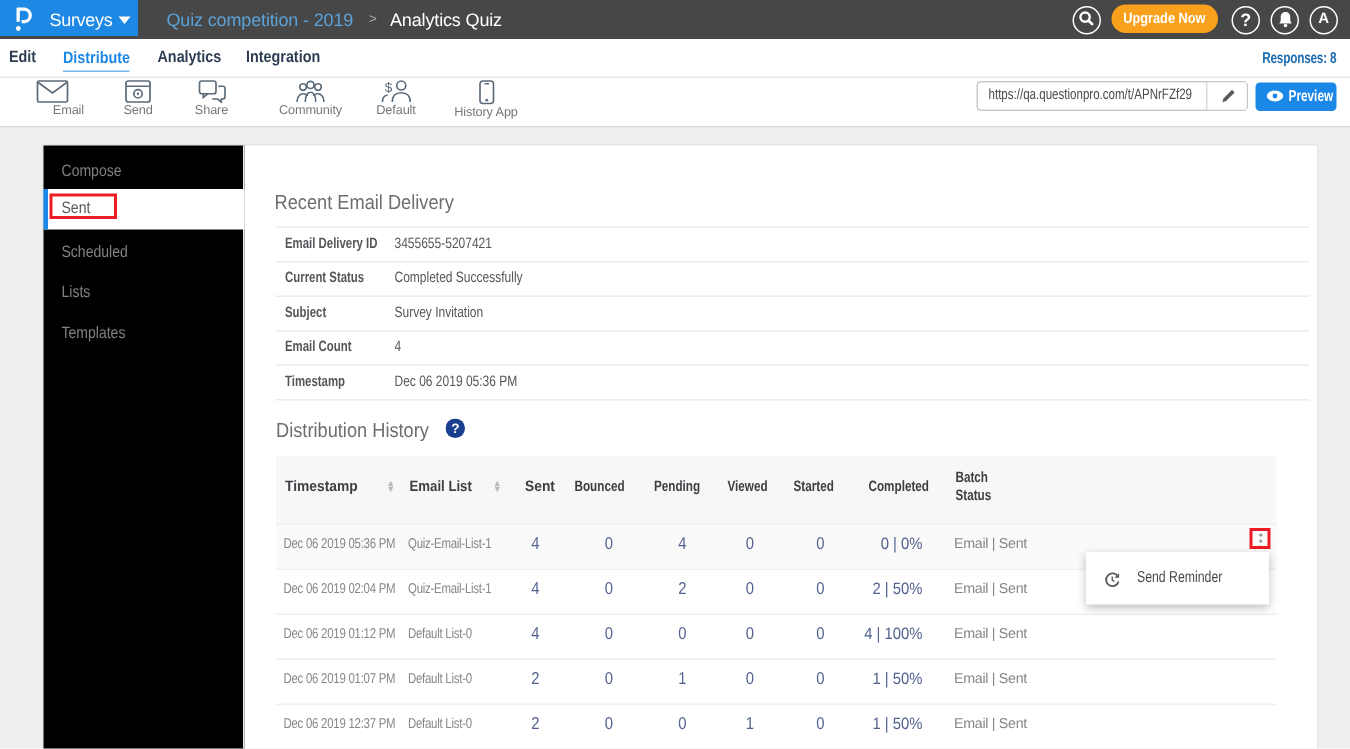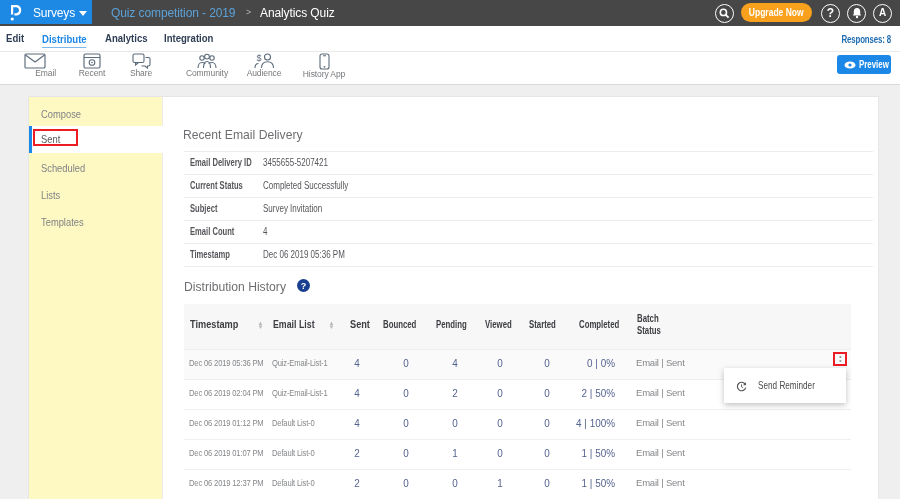--- a/index.html
+++ b/index.html
@@ -28,21 +28,21 @@
 #toolbar { position:absolute; left:0; top:52px; width:900px; height:33px; background:#fff; border-bottom:1px solid #d9d9d9; }
 .tool { position:absolute; top:1px; text-align:center; color:#75787b; }
 .tool .lbl { font-size:8.5px; letter-spacing:-0.1px; display:block; margin-top:-1px; color:#75787b; }
 .tool svg { display:block; margin:0 auto; }
 #urlbox { position:absolute; left:651px; top:2px; width:181px; height:20px; background:#fff; border:1px solid #c9c9c9; border-radius:3px; }
 #urltext { position:absolute; left:7px; top:0; line-height:18px; font-size:10px; color:#4a4a4a; white-space:nowrap; transform:scaleX(0.77); transform-origin:0 50%; }
 #urledit { position:absolute; right:0; top:0; width:27px; height:18px; border-left:1px solid #d9d9d9; background:#fff; }
 #preview { position:absolute; left:837px; top:3px; width:54px; height:19px; background:#1b87e6; border-radius:3px; color:#fff; font-size:10px; font-weight:bold; line-height:19px; white-space:nowrap; overflow:hidden; padding-left:7px; }
 
 #card { position:absolute; left:28px; top:96px; width:851px; height:403px; background:#fff; border:1px solid #e6e6e6; border-bottom:none; }
-#side { position:absolute; left:0; top:0; width:134px; height:403px; background:#fef9c3; border-right:1px solid #ececec; }
+#side { position:absolute; left:0; top:0; width:134px; height:403px; background:#000000; border-right:1px solid #ececec; }
 .sitem { position:absolute; left:0; width:134px; height:27px; line-height:27px; padding-left:12px; font-size:11px; color:#808285; }
 .sitem span { display:inline-block; transform:scaleX(0.85); transform-origin:0 50%; }
 #sent-item { background:#fff; color:#58595b; border-left:3px solid #1b87e6; padding-left:9px; }
 
 
 .h1 { position:absolute; font-size:13.5px; color:#6d6e71; transform:scaleX(0.9); transform-origin:0 50%; white-space:nowrap; }
 .iline { position:absolute; left:155px; width:689px; height:1px; background:#ececec; }
 .ilabel { position:absolute; left:161px; font-size:10px; font-weight:bold; color:#55565a; line-height:23px; transform:scaleX(0.76); transform-origin:0 50%; white-space:nowrap; }
 .ival { position:absolute; left:234px; font-size:10px; color:#55565a; line-height:23px; transform:scaleX(0.8); transform-origin:0 50%; white-space:nowrap; }
 
@@ -113,21 +113,21 @@
     </svg>
     <span class="lbl">Email</span>
   </div>
   <div class="tool" style="left:71px; width:42px;">
     <svg width="18" height="16" viewBox="0 0 18 16">
       <rect x="1" y="1" width="16" height="14" rx="1.5" stroke="#5c6b7a" stroke-width="1.15" fill="none"></rect>
       <line x1="1" y1="4.5" x2="17" y2="4.5" stroke="#5c6b7a" stroke-width="1"></line>
       <circle cx="9" cy="9.5" r="2.8" stroke="#5c6b7a" stroke-width="1.1" fill="none"></circle>
       <circle cx="9" cy="9.5" r="0.8" fill="#5c6b7a"></circle>
     </svg>
-    <span class="lbl">Recent</span>
+    <span class="lbl">Send</span>
   </div>
   <div class="tool" style="left:120px; width:42px;">
     <svg width="19" height="16" viewBox="0 0 19 16">
       <rect x="1" y="1" width="11" height="8.5" rx="1.5" stroke="#5c6b7a" stroke-width="1.1" fill="none"></rect>
       <path d="M3.5 9.5 L3.5 12 L6.5 9.5" stroke="#5c6b7a" stroke-width="1.1" fill="none"></path>
       <path d="M13.5 4.5 L16.5 4.5 A1.5 1.5 0 0 1 18 6 L18 11.5 A1.5 1.5 0 0 1 16.5 13 L15.5 13 L15.5 15 L13 13 L9.5 13" stroke="#5c6b7a" stroke-width="1.1" fill="none"></path>
     </svg>
     <span class="lbl">Share</span>
   </div>
   <div class="tool" style="left:184px; width:46px;">
@@ -141,31 +141,39 @@
     </svg>
     <span class="lbl">Community</span>
   </div>
   <div class="tool" style="left:243px; width:42px;">
     <svg width="21" height="16" viewBox="0 0 21 16">
       <circle cx="13.5" cy="4" r="3" stroke="#5c6b7a" stroke-width="1.1" fill="none"></circle>
       <path d="M7.5 15 C7.5 10.5 10 8.8 13.5 8.8 C17 8.8 19.5 10.5 19.5 15" stroke="#5c6b7a" stroke-width="1.1" fill="none"></path>
       <text x="2.5" y="8" font-size="9" fill="#5c6b7a" font-family="Liberation Sans">$</text>
       <path d="M1 15 C1 12 2.5 10.5 4.5 10.5" stroke="#5c6b7a" stroke-width="1.1" fill="none"></path>
     </svg>
-    <span class="lbl">Audience</span>
+    <span class="lbl">Default</span>
   </div>
   <div class="tool" style="left:301px; width:46px;">
     <svg width="11" height="17" viewBox="0 0 11 17">
       <rect x="1" y="1" width="9" height="15" rx="2" stroke="#5c6b7a" stroke-width="1.1" fill="none"></rect>
       <line x1="4" y1="2.8" x2="7" y2="2.8" stroke="#5c6b7a" stroke-width="1"></line>
       <circle cx="5.5" cy="13.8" r="0.9" fill="#5c6b7a"></circle>
     </svg>
     <span class="lbl">History App</span>
   </div>
 
+  <div id="urlbox">
+    <span id="urltext">https://qa.questionpro.com/t/APNrFZf29</span>
+    <div id="urledit">
+      <svg width="10" height="10" viewBox="0 0 11 11" style="margin:4px 0 0 8.5px;">
+        <path d="M1 10 L1.8 7.3 L8.1 1 L10 2.9 L3.7 9.2 Z" fill="#5a5a5a"></path>
+      </svg>
+    </div>
+  </div>
   <div id="preview">
     <svg width="12" height="8" viewBox="0 0 12 8" style="vertical-align:-1px; margin-right:3px;">
       <ellipse cx="6" cy="4" rx="5.5" ry="3.6" fill="#fff"></ellipse>
       <circle cx="6" cy="4" r="1.6" fill="#1b87e6"></circle>
     </svg><span style="display:inline-block; transform:scaleX(0.75); transform-origin:0 50%; font-size:10.5px;">Preview</span>
   </div>
 </div>
 
 <div id="card">
   <div id="side">

